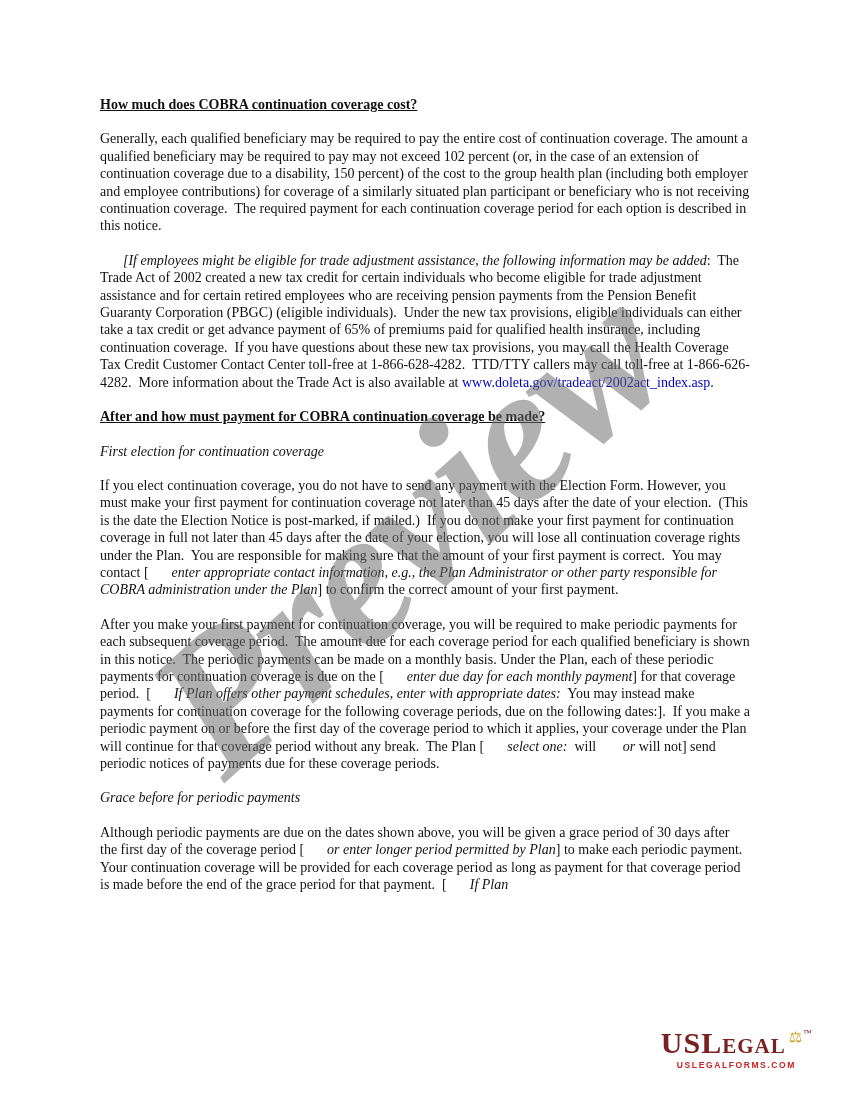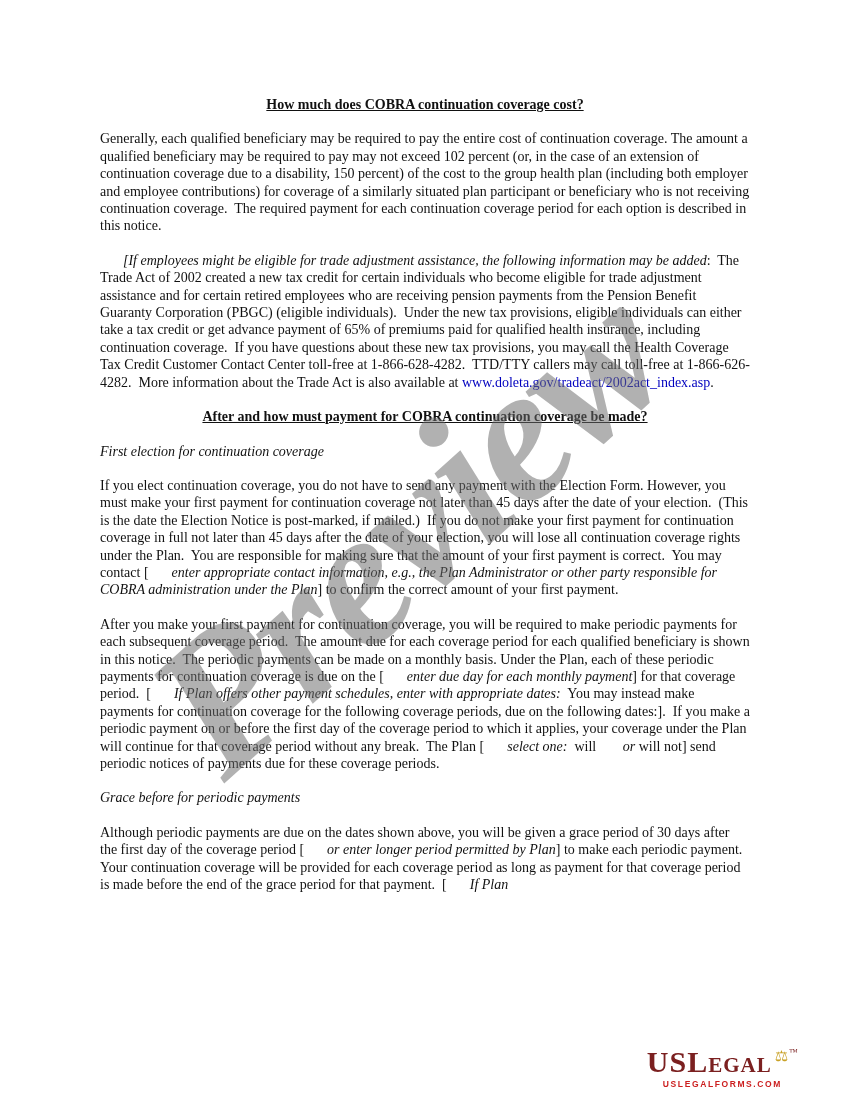--- a/index.html
+++ b/index.html
@@ -15,21 +15,20 @@
   .content {
     position:absolute;
     left:100px; top:96px; width:650px;
     font-size:14px; line-height:17.4px;
     z-index:1;
   }
   .heading {
     font-weight:bold;
     text-decoration:underline;
     margin-bottom:17px;
-    text-align:center;
   }
   .subheading {
     font-style:italic;
     margin-bottom:17px;
   }
   p.para {
     margin-bottom:17px;
     white-space:pre-wrap;
   }
   .run-i { font-style:italic;margin-left:23px; }
@@ -47,25 +46,24 @@
     font-style:italic;
     font-size:195px;
     color:rgba(105,105,105,0.52);
     white-space:nowrap;
     z-index:2;
     pointer-events:none;
     letter-spacing:-4px;
   }
   .logo {
     position:absolute;
-    right:52px; top:1028px;
+    right:38px; top:1028px;
     text-align:center;
     z-index:1;
     cursor:pointer;
-    margin-top:19px;
   }
   .logo-main {
     display:flex; align-items:flex-start; justify-content:center;
     color:#7b2020;
   }
   .logo-brand {
     font-family:"Liberation Serif", serif;
     font-weight:bold;
     font-variant:small-caps;
     font-size:30px;

